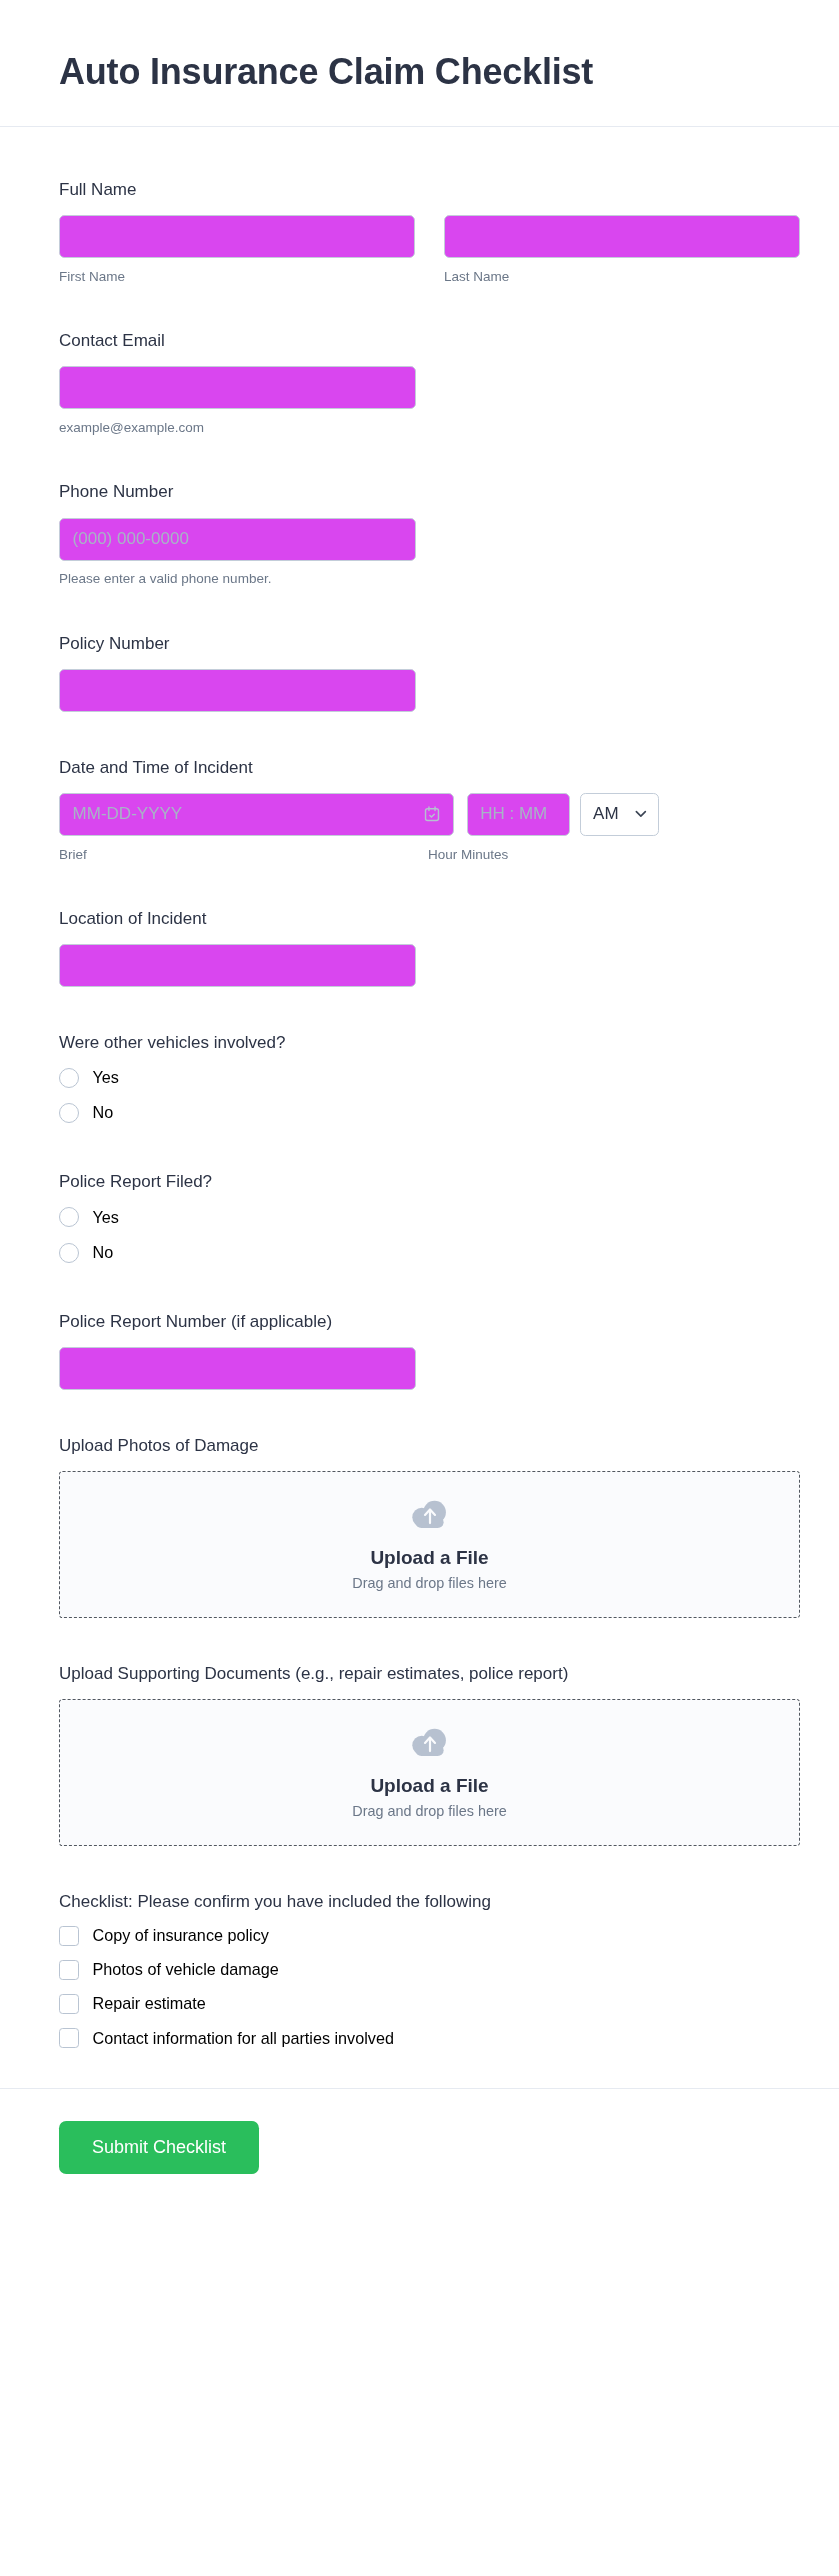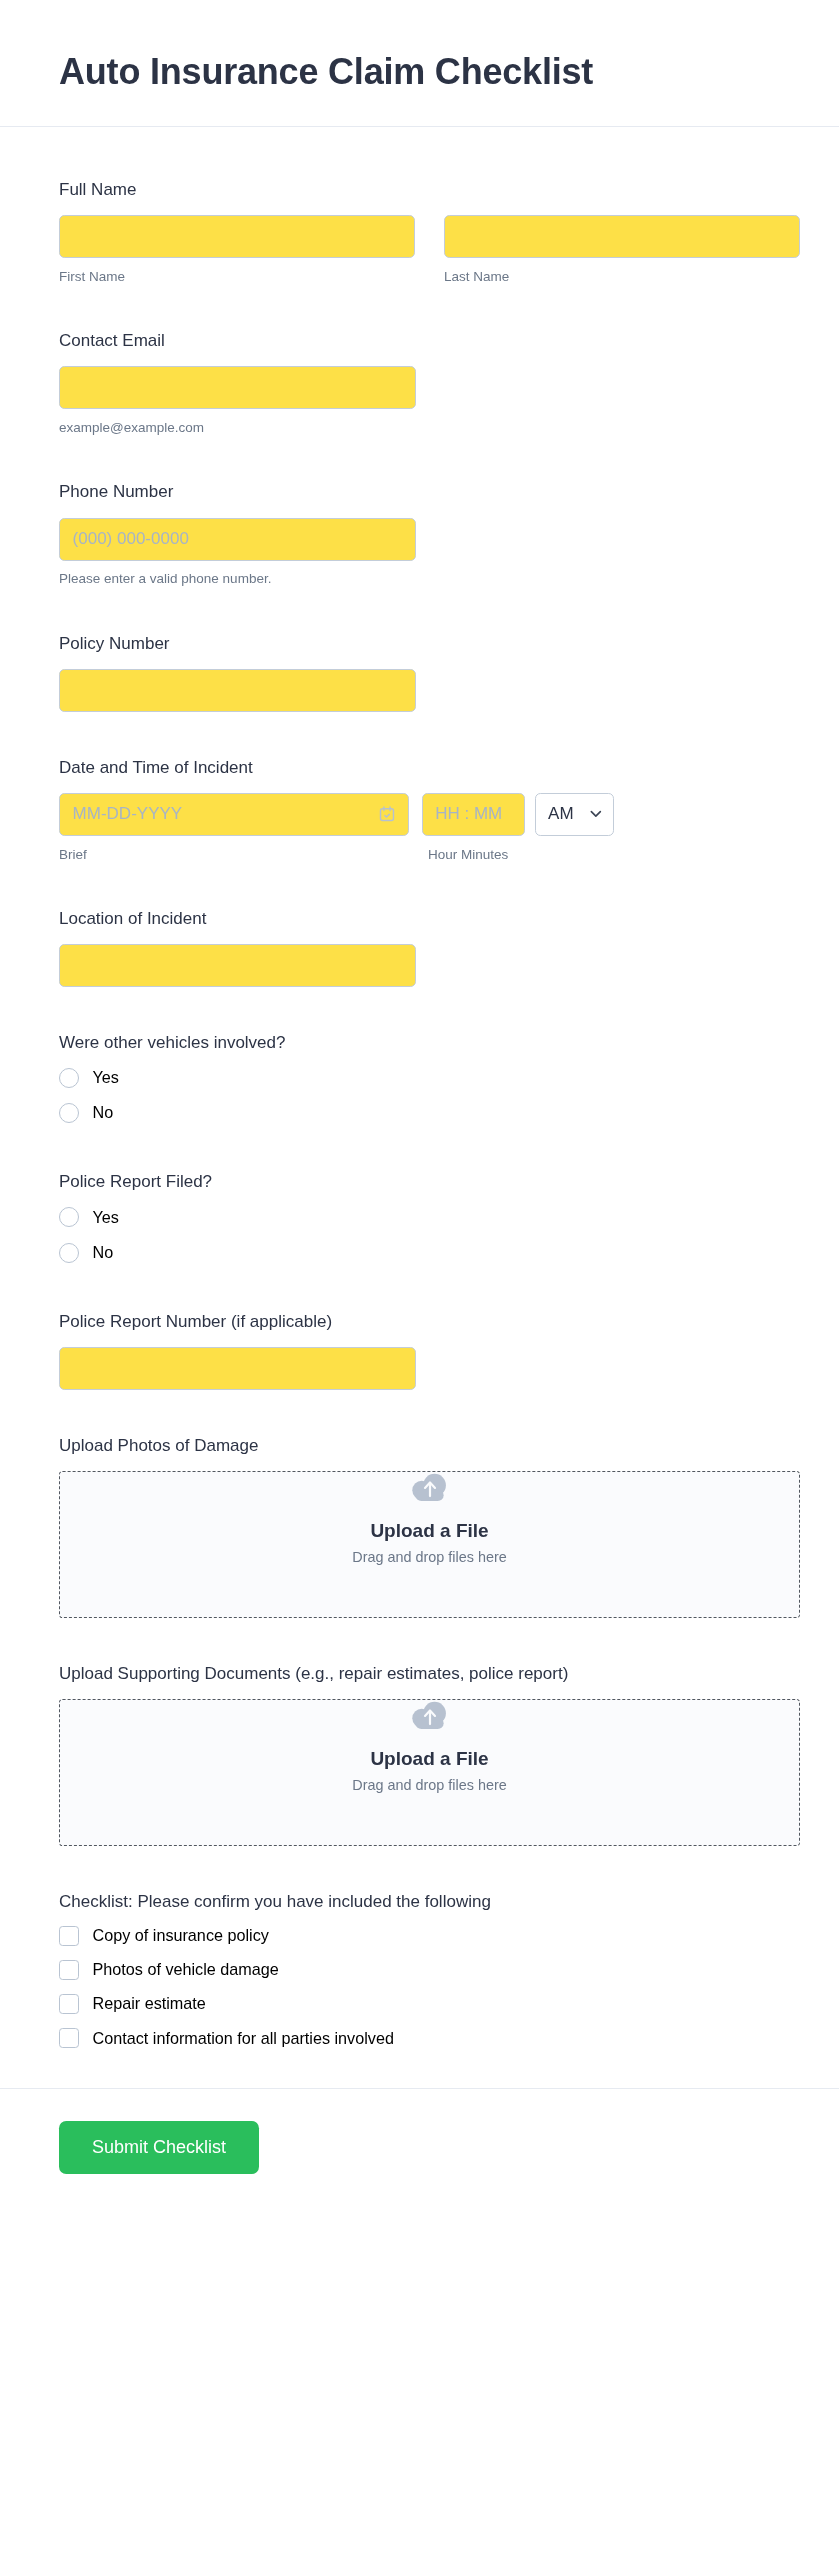--- a/index.html
+++ b/index.html
@@ -43,21 +43,21 @@
   .sublabel {
     font-size: 13.5px;
     color: #6b7788;
     margin-top: 10.8px;
     line-height: 16.2px;
   }
   input[type="text"], .text-input {
     height: 43px;
     border: 0.9px solid #c3cdd9;
     border-radius: 5.4px;
-    background: #fde047;
+    background: #d946ef;
     font-family: inherit;
     font-size: 17px;
     color: #2c3345;
     padding: 0 12.6px;
     outline: none;
     display: block;
   }
   input::placeholder, textarea::placeholder { color: #a7b4c6; opacity: 1; }
   .w-half { width: 357px; }
 
@@ -68,21 +68,21 @@
   textarea.text-input {
     width: 741px;
     height: 181px;
     padding: 10.8px 12.6px;
     resize: vertical;
     line-height: 1.45;
   }
 
   
   .dt-row { display: flex; align-items: center; }
-  .date-wrap { position: relative; width: 350px; }
+  .date-wrap { position: relative; width: 395px; }
   .date-wrap .text-input { width: 100%; padding-right: 40px; }
   .calendar-icon {
     position: absolute; right: 12.6px; top: 50%;
     transform: translateY(-50%);
     width: 18px; height: 18px; cursor: pointer;
   }
   .time-input { width: 103px; margin-left: 12.6px; }
   .ampm-select {
     width: 79px; height: 43px;
     margin-left: 10.8px;
@@ -120,21 +120,21 @@
   .check-group { margin-top: -3.6px; }
   .check-group .option-row { height: 27px; margin-bottom: 7.2px; }
 
   
   .dropzone {
     width: 741px; height: 147px;
     border: 0.9px dashed #51575f;
     border-radius: 3.6px;
     background: #fafbfd;
     display: flex; flex-direction: column;
-    align-items: center; justify-content: flex-start;
+    align-items: center; justify-content: center;
     cursor: pointer;
   }
   .upload-title {
     margin-top: 18px;
     font-size: 19px; font-weight: 700; color: #2c3345;
   }
   .upload-drag { margin-top: 6.3px; font-size: 14.4px; color: #6b7788; }
 
   
   .submit-row { padding: 32px 40px 47px 59px; }

